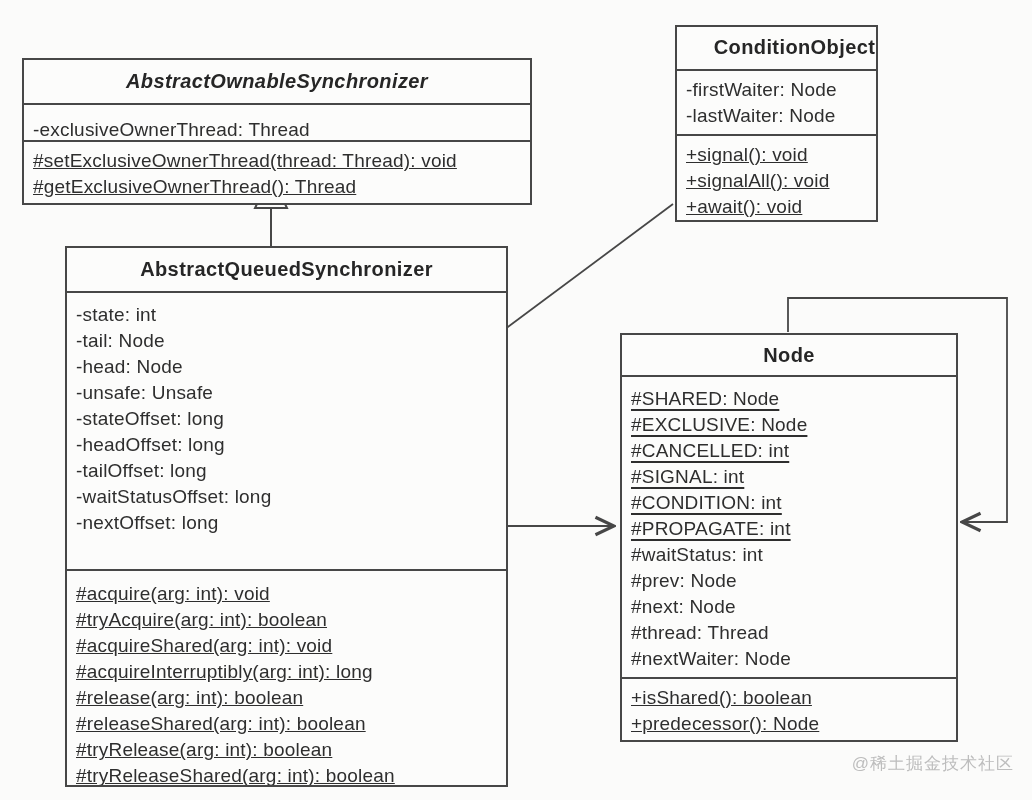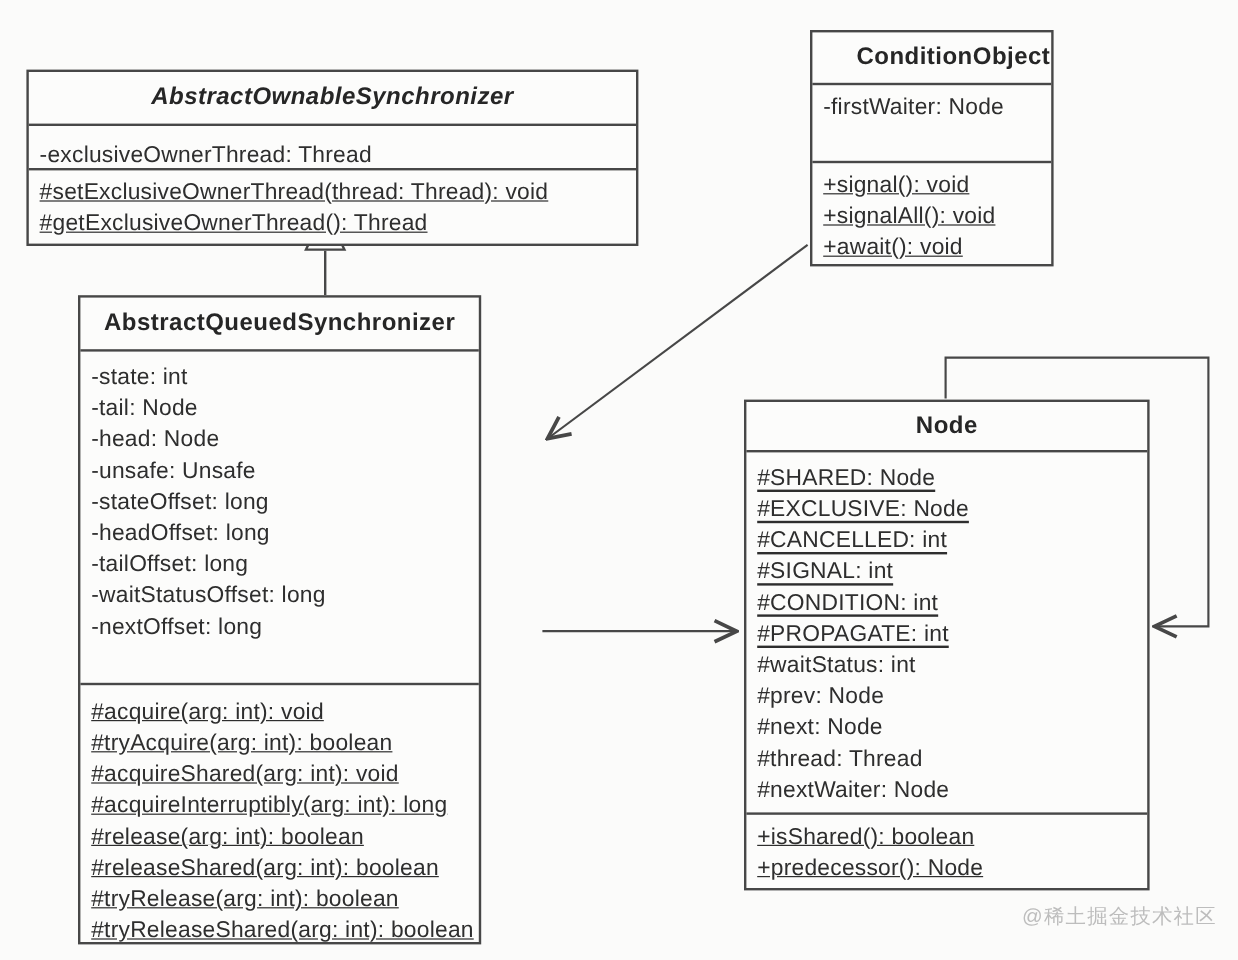--- a/index.html
+++ b/index.html
@@ -87,29 +87,30 @@
     <div class="uml-section grow">
       <div class="member">#setExclusiveOwnerThread(thread: Thread): void</div>
       <div class="member">#getExclusiveOwnerThread(): Thread</div>
     </div>
   </div>
 
   <div class="uml-class" style="left:675px;top:25px;width:203px;height:197px;">
     <div class="uml-title" style="height:43px;padding-left:36px;">ConditionObject</div>
     <div class="uml-section" style="height:67px;">
       <div class="member">-firstWaiter: Node</div>
+      <div class="member">-lastWaiter: Node</div>
     </div>
     <div class="uml-section grow">
       <div class="member">+signal(): void</div>
       <div class="member">+signalAll(): void</div>
       <div class="member">+await(): void</div>
     </div>
   </div>
 
-  <div class="uml-class" style="left:65px;top:246px;width:336px;height:541px;">
+  <div class="uml-class" style="left:65px;top:246px;width:443px;height:541px;">
     <div class="uml-title" style="height:44px;">AbstractQueuedSynchronizer</div>
     <div class="uml-section" style="height:250px;padding-top:9px;">
       <div class="member">-state: int</div>
       <div class="member">-tail: Node</div>
       <div class="member">-head: Node</div>
       <div class="member">-unsafe: Unsafe</div>
       <div class="member">-stateOffset: long</div>
       <div class="member">-headOffset: long</div>
       <div class="member">-tailOffset: long</div>
       <div class="member">-waitStatusOffset: long</div>

